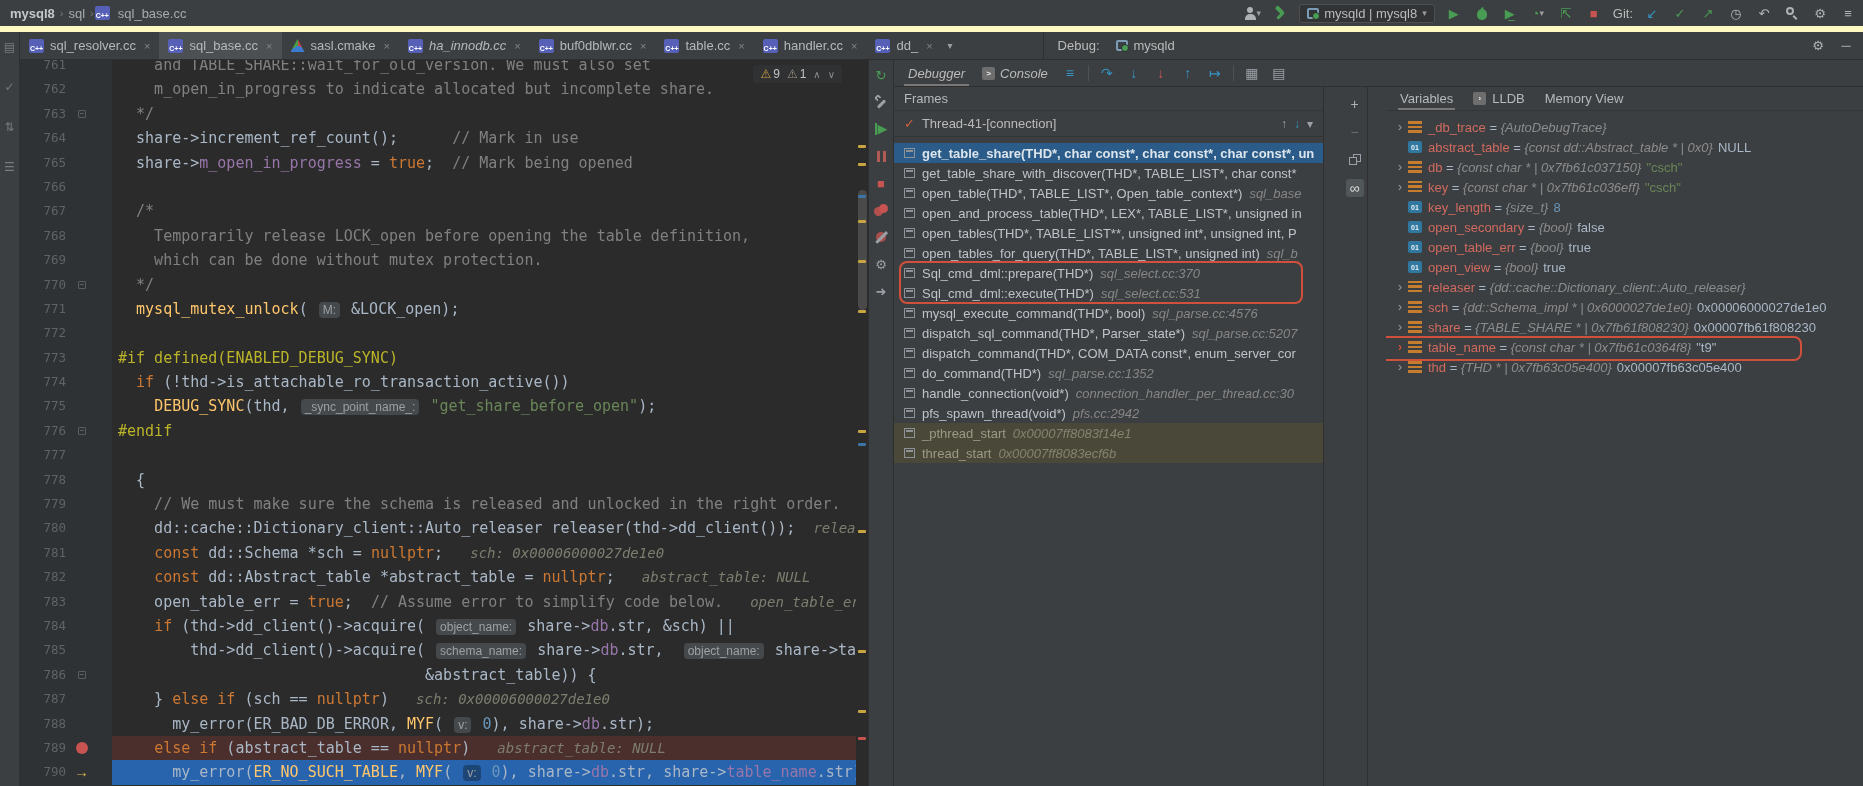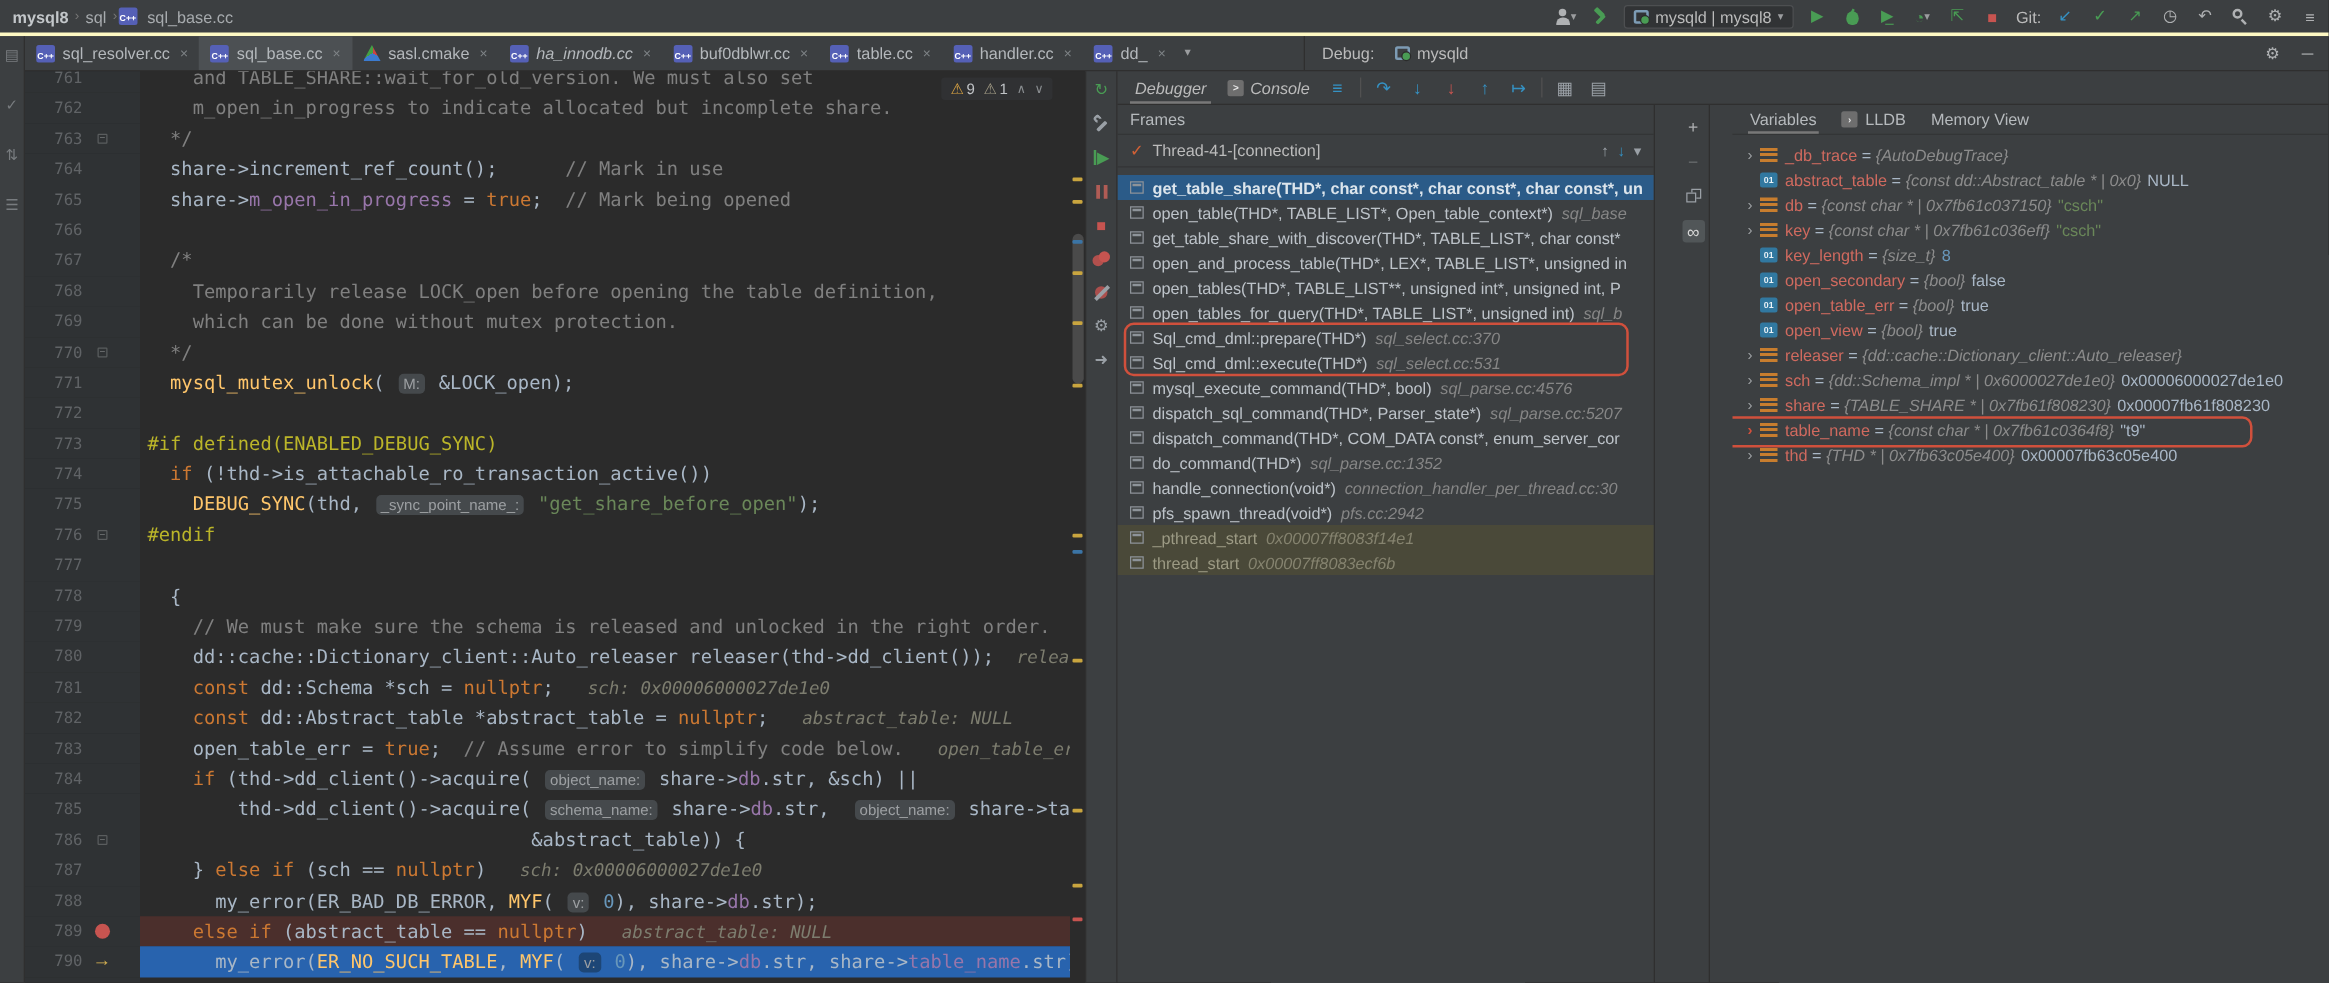--- a/index.html
+++ b/index.html
@@ -1,20 +1,20 @@
 <!DOCTYPE html>
 <html><head>
 <meta charset="utf-8">
 <style>
   * { margin:0; padding:0; box-sizing:border-box; }
   html,body { width:1863px; height:786px; overflow:hidden; background:#2b2b2b;
     font-family:"Liberation Sans","DejaVu Sans",sans-serif; font-size:13px; color:#bbbbbb; }
 
   
-  #titlebar { height:22px; background:#3c3f41; border-bottom:3px solid #fef9c3;
+  #titlebar { height:22px; background:#3c3f41; border-bottom:6px solid #fef9c3;
     display:flex; align-items:center; padding:13px 6px; }
   .crumb { color:#a7abae; padding:0 4px; }
   .crumb.first { font-weight:bold; color:#c3c7ca; }
   .crumb-sep { color:#777; font-size:11px; padding:0 1px; }
   .tb-right { margin-left:auto; display:flex; align-items:center; gap:10px; }
   .tb-ic { display:inline-flex; align-items:center; justify-content:center;
     width:18px; height:18px; font-size:13px; color:#afb1b3; cursor:default; }
   .runchip { display:flex; align-items:center; gap:5px; background:#313335;
     border:1px solid #4d4f51; border-radius:3px; padding:1px 7px; height:19px; color:#bbbbbb; }
   .g-green { color:#499c54; } .g-red { color:#c75450; } .g-blue { color:#3592c4; }
@@ -628,26 +628,26 @@
               <span class="thr-ic blue">↓</span>
               <span class="thr-ic">▾</span>
             </div>
             <div id="frameslist">
                 <div class="frow sel">
                   <span class="fic"></span>
                   <span class="fn">get_table_share(THD*, char const*, char const*, char const*, un</span>
                 </div>
                 <div class="frow">
                   <span class="fic"></span>
+                  <span class="fn">get_table_share_with_discover(THD*, TABLE_LIST*, char const*</span>
+                </div>
+                <div class="frow">
+                  <span class="fic"></span>
                   <span class="fn">open_table(THD*, TABLE_LIST*, Open_table_context*)</span>
                   <span class="floc">sql_base</span>
-                </div>
-                <div class="frow">
-                  <span class="fic"></span>
-                  <span class="fn">get_table_share_with_discover(THD*, TABLE_LIST*, char const*</span>
                 </div>
                 <div class="frow">
                   <span class="fic"></span>
                   <span class="fn">open_and_process_table(THD*, LEX*, TABLE_LIST*, unsigned in</span>
                 </div>
                 <div class="frow">
                   <span class="fic"></span>
                   <span class="fn">open_tables(THD*, TABLE_LIST**, unsigned int*, unsigned int, P</span>
                 </div>
                 <div class="frow">

